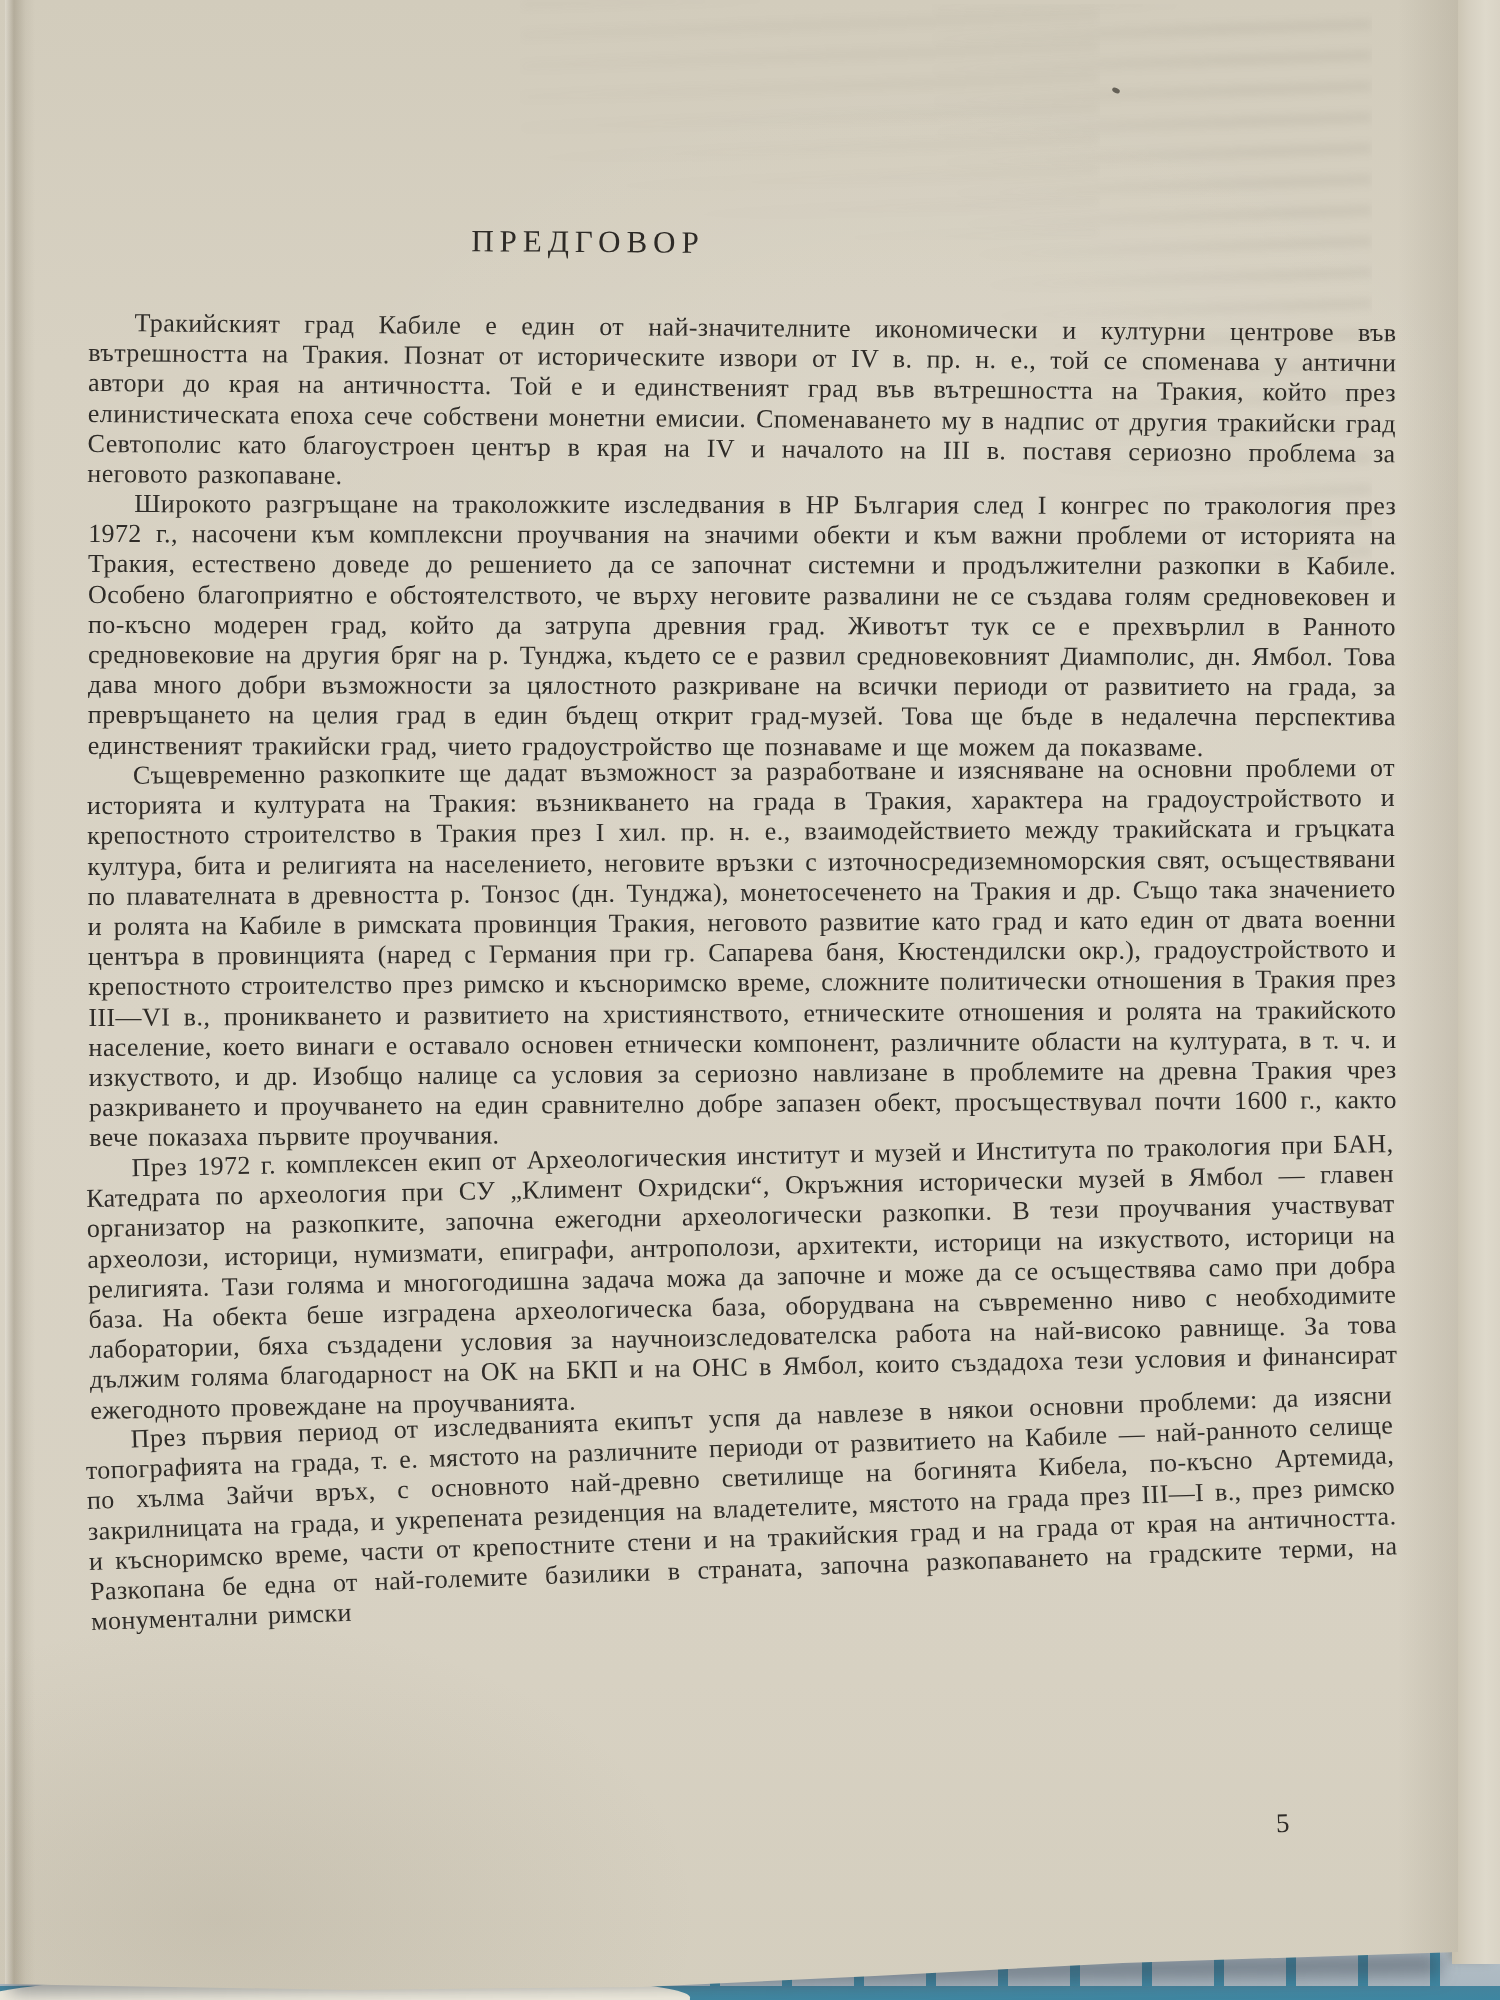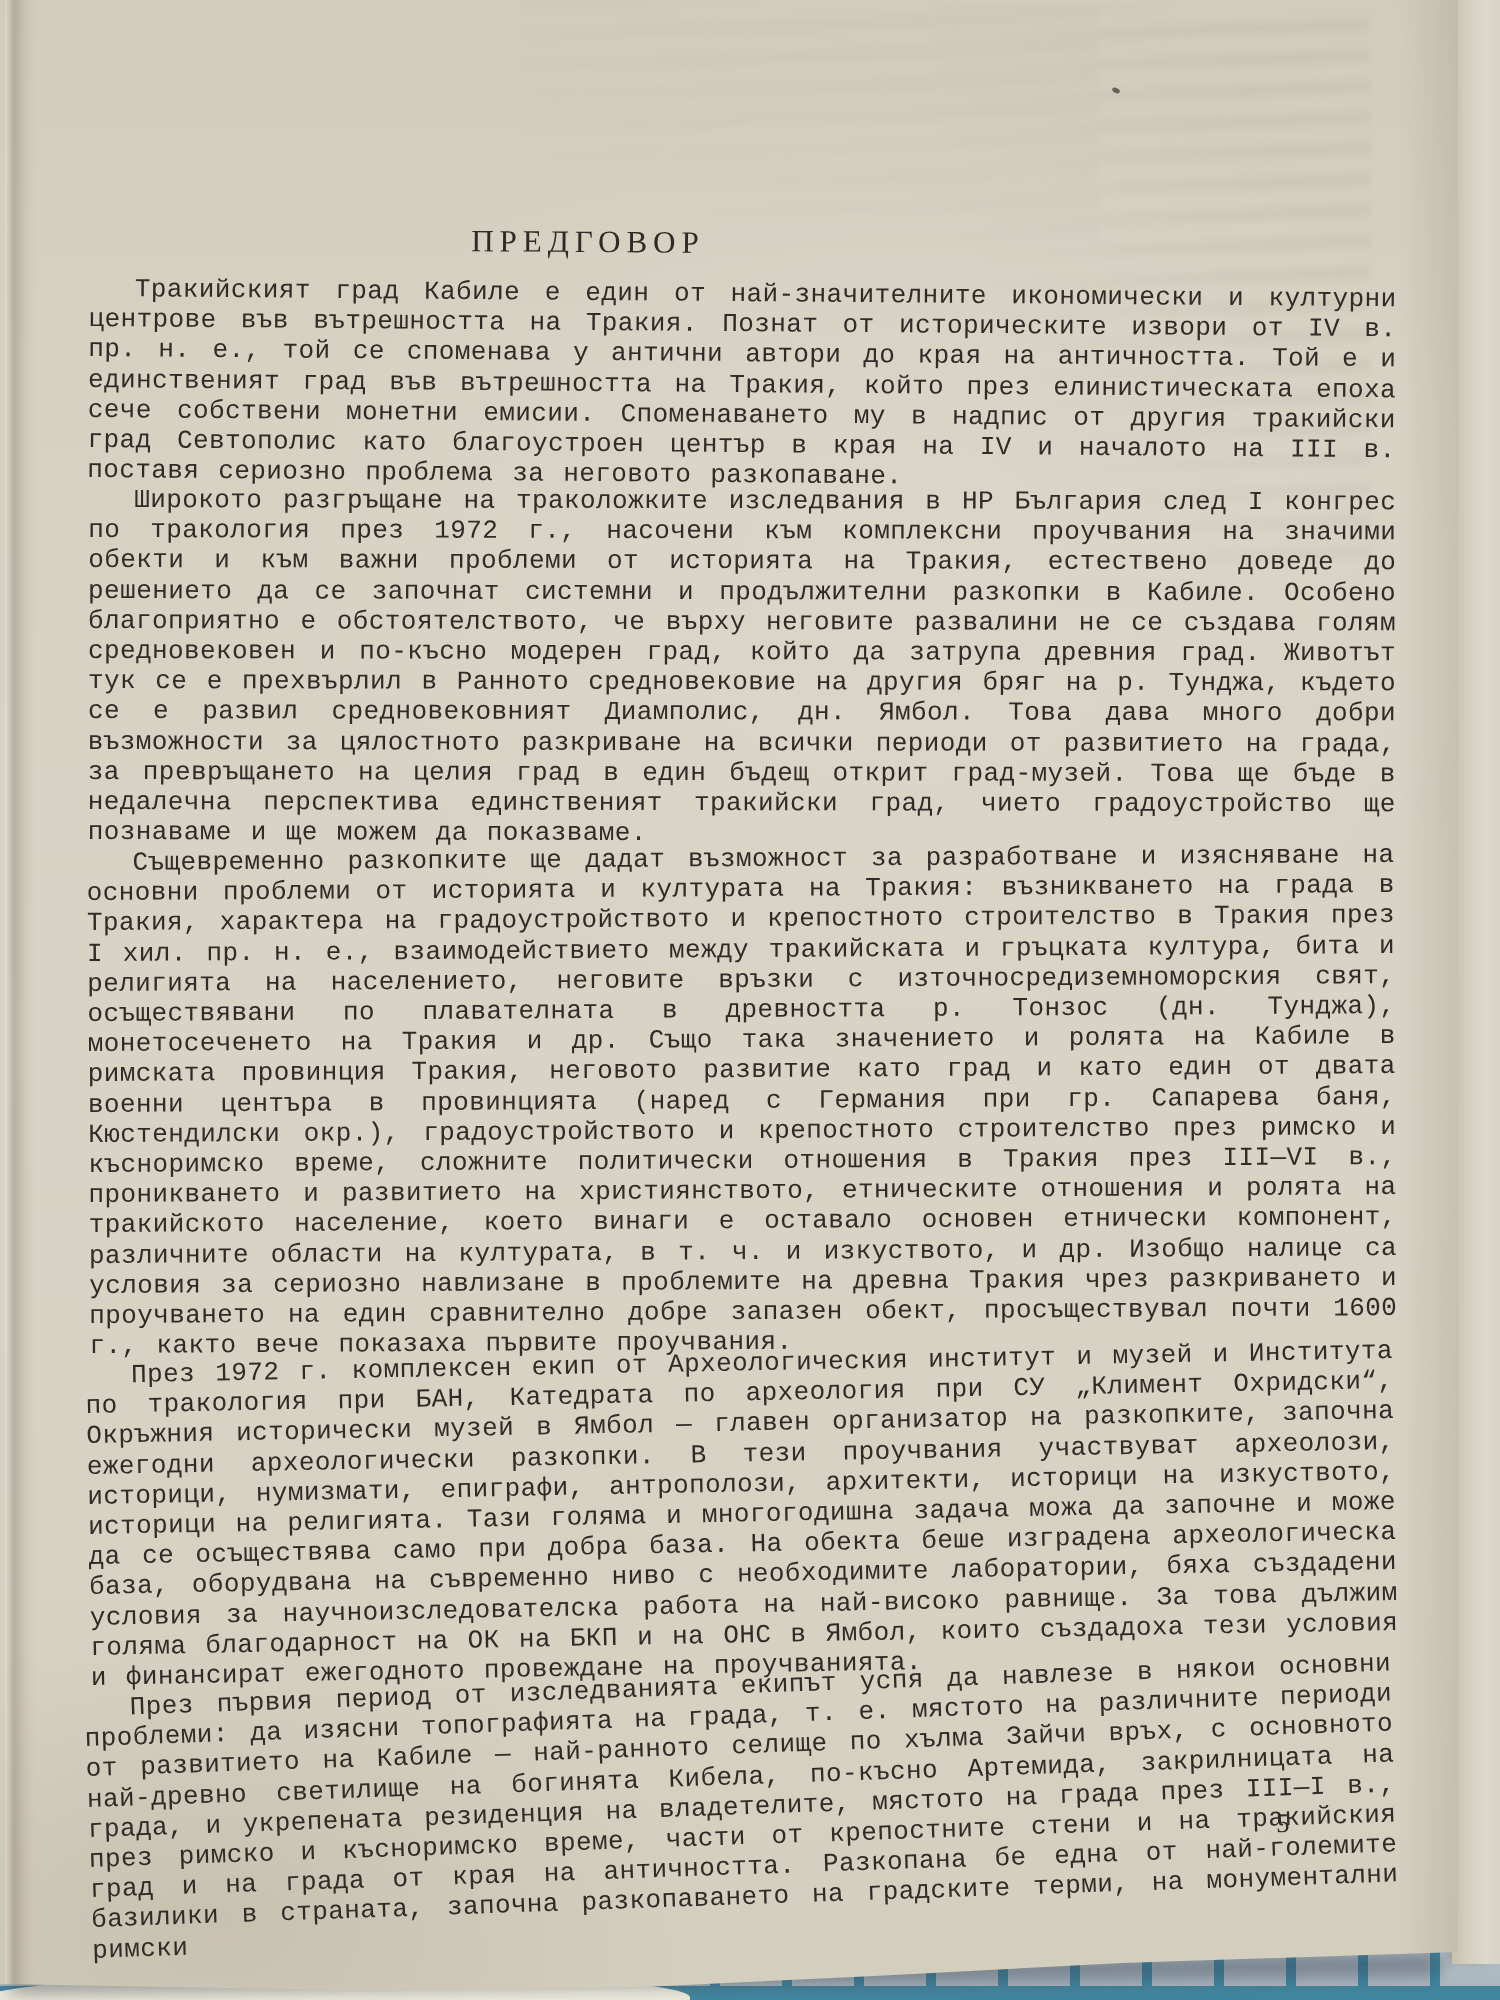--- a/index.html
+++ b/index.html
@@ -84,25 +84,24 @@
 
   
   .title {
     position:absolute; top:224px; left:88px; width:1000px;
     margin:0; text-align:center;
     font-size:31px; font-weight:normal; letter-spacing:6px;
     color:#2e2b27;
     transform:rotate(0.4deg);
   }
   .text-block {
-    position:absolute; top:274px; left:88px; width:1308px;
+    position:absolute; top:308px; left:88px; width:1308px;
     color:#2f2c28; font-size:26px; line-height:30.2px;
     text-align:justify; word-spacing:3px; letter-spacing:0.4px;
     hyphens:auto;
-    font-family:Liberation Mono, monospace;
   }
   .text-block p { margin:0; text-indent:46px; transform-origin:left center; }
   .text-block p:nth-of-type(1) { transform:rotate(0.45deg); }
   .text-block p:nth-of-type(2) { transform:rotate(0.10deg); }
   .text-block p:nth-of-type(3) { transform:rotate(-0.35deg); }
   .text-block p:nth-of-type(4) { transform:rotate(-1.10deg); }
   .text-block p:nth-of-type(5) { transform:rotate(-2.00deg); }
 
   .page-number {
     position:absolute; left:1276px; top:1808px;

